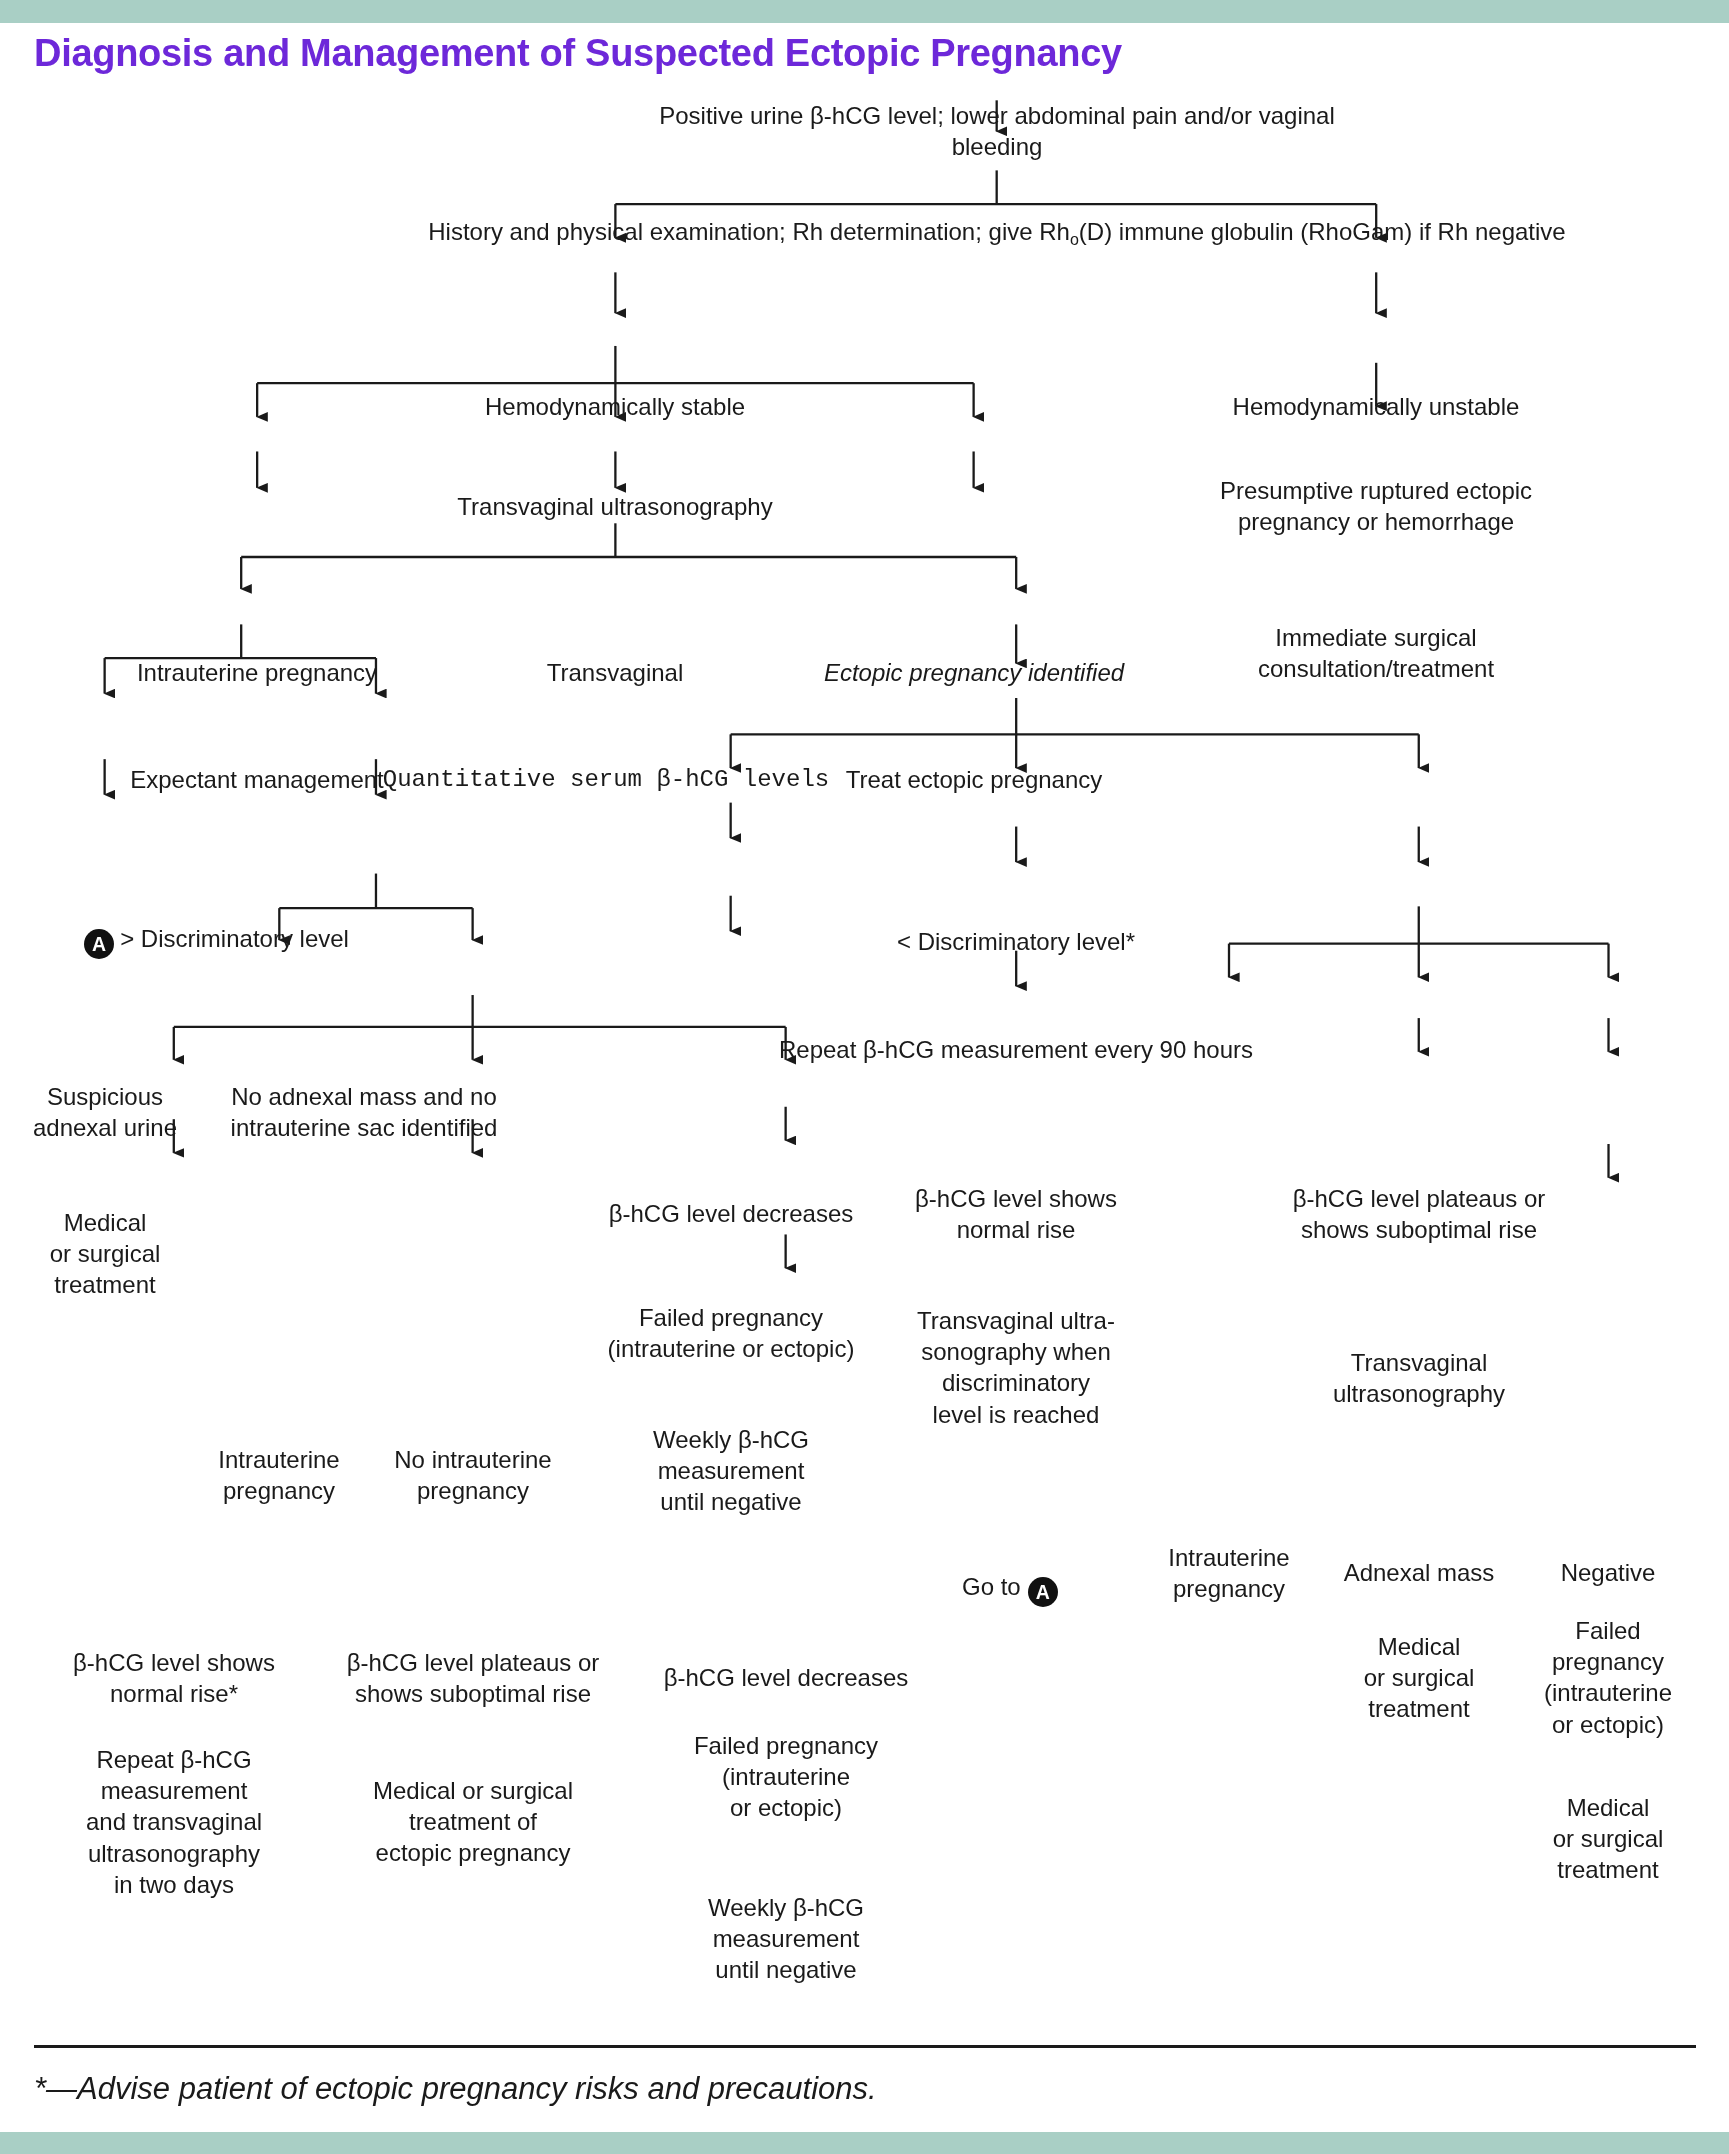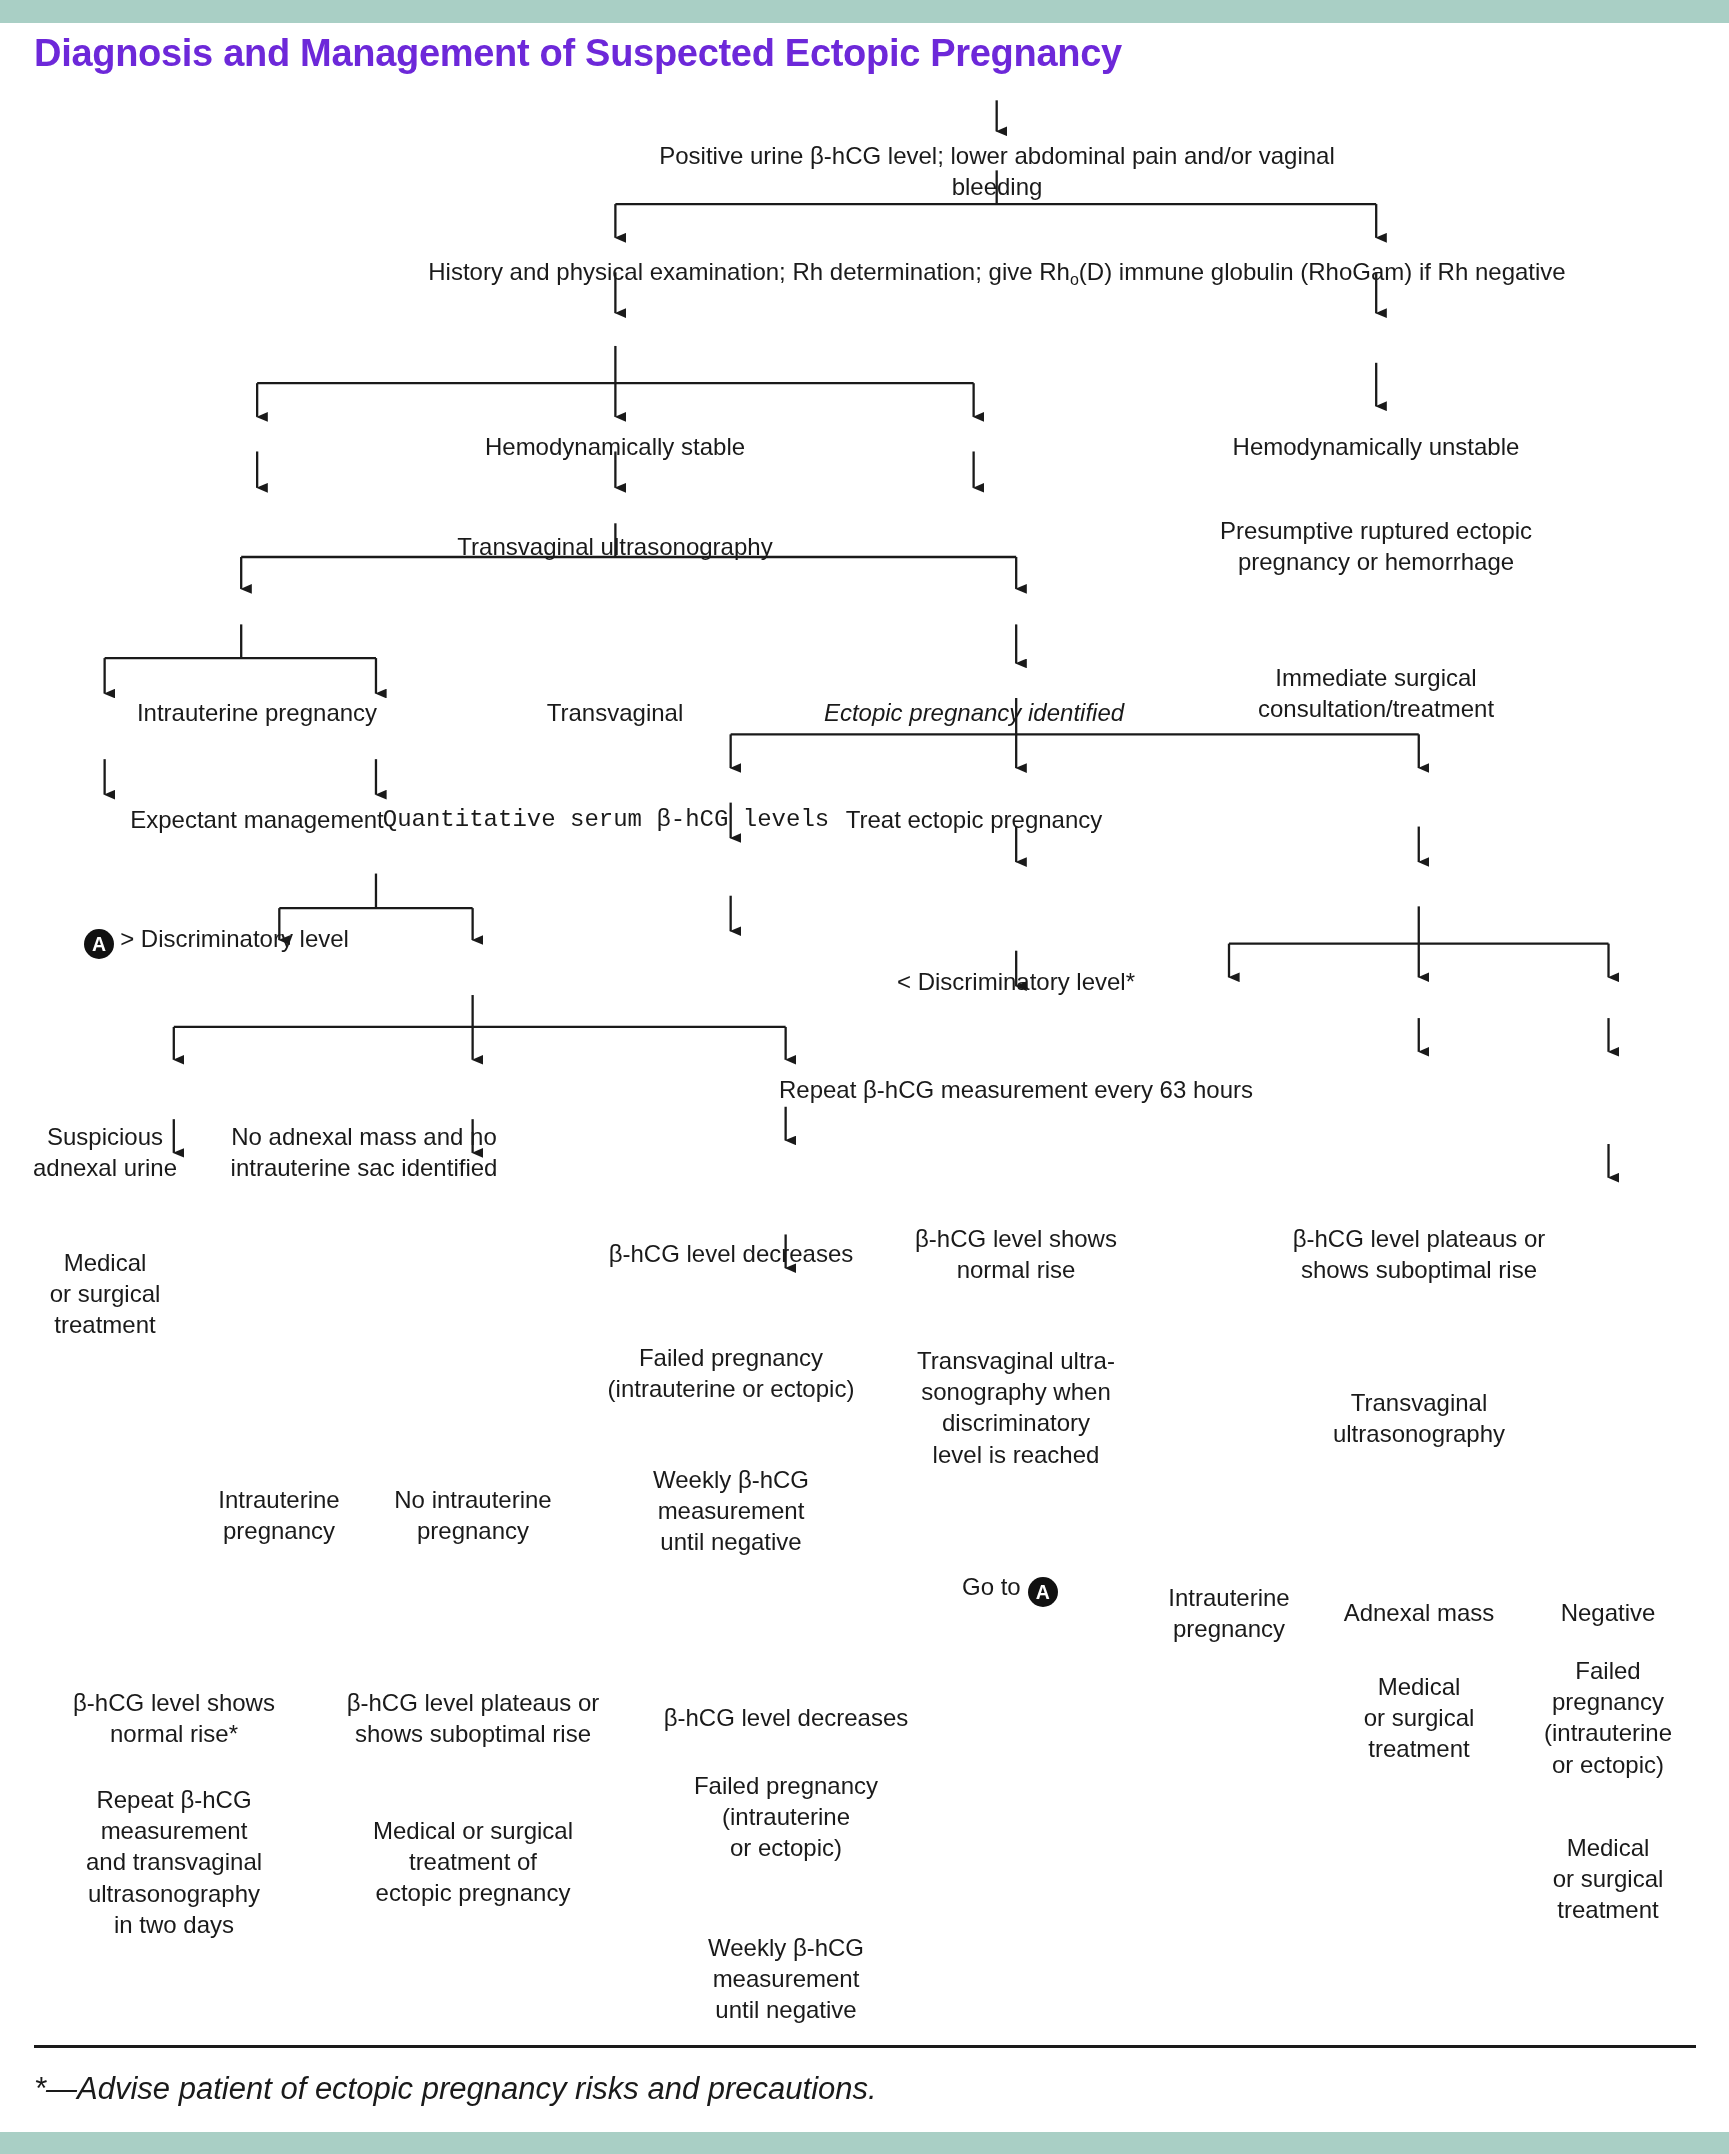--- a/index.html
+++ b/index.html
@@ -30,21 +30,21 @@
   
   #canvas{position:absolute;left:0;top:0;width:1730px;height:2155px;}
   svg#lines{position:absolute;left:0;top:0;width:1730px;height:2155px;}
 
   .node{
     position:absolute;
     font-size:24px;line-height:1.30;
     color:#1a1a1a;
     white-space:pre-line;
   }
-  .node.c{transform:translateX(-50%);text-align:center;margin-top:40px;}
+  .node.c{transform:translateX(-50%);text-align:center;}
   .node.l{text-align:left;}
 
   .badge{
     display:inline-block;width:30px;height:30px;border-radius:50%;
     background:#111;color:#fff;font-size:19.5px;font-weight:bold;
     text-align:center;line-height:30px;vertical-align:-4.4px;
     margin-right:6.2px;
   }
   .badge.inl{margin-right:0;margin-left:7px;}
   .sub{font-size:16px;vertical-align:-5.3px;}
@@ -177,21 +177,21 @@
 
 <div class="node l" style="left: 84px; top: 923px;"><span class="badge">A</span><span>&gt; Discriminatory level</span></div>
 
 <div class="node c" style="left: 1016px; top: 926px;">&lt; Discriminatory level*</div>
 
 <div class="node c" style="left: 105px; top: 1081px;">Suspicious
 adnexal urine</div>
 <div class="node c" style="left: 364px; top: 1081px;">No adnexal mass and no
 intrauterine sac identified</div>
 
-<div class="node c" style="left: 1016px; top: 1034px;">Repeat β-hCG measurement every 63 hours</div>
+<div class="node c" style="left: 1016px; top: 1034px;">Repeat β-hCG measurement every 90 hours</div>
 
 <div class="node c" style="left: 105px; top: 1207px;">Medical
 or surgical
 treatment</div>
 
 <div class="node c" style="left: 731px; top: 1198px;">β-hCG level decreases</div>
 <div class="node c" style="left: 1016px; top: 1183px;">β-hCG level shows
 normal rise</div>
 <div class="node c" style="left: 1419px; top: 1183px;">β-hCG level plateaus or
 shows suboptimal rise</div>

